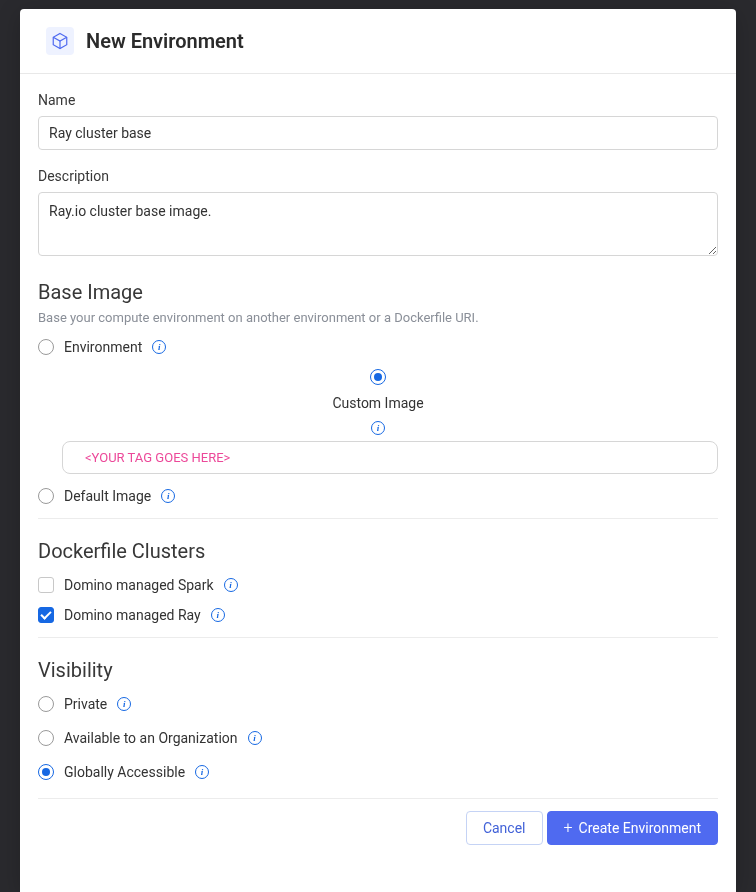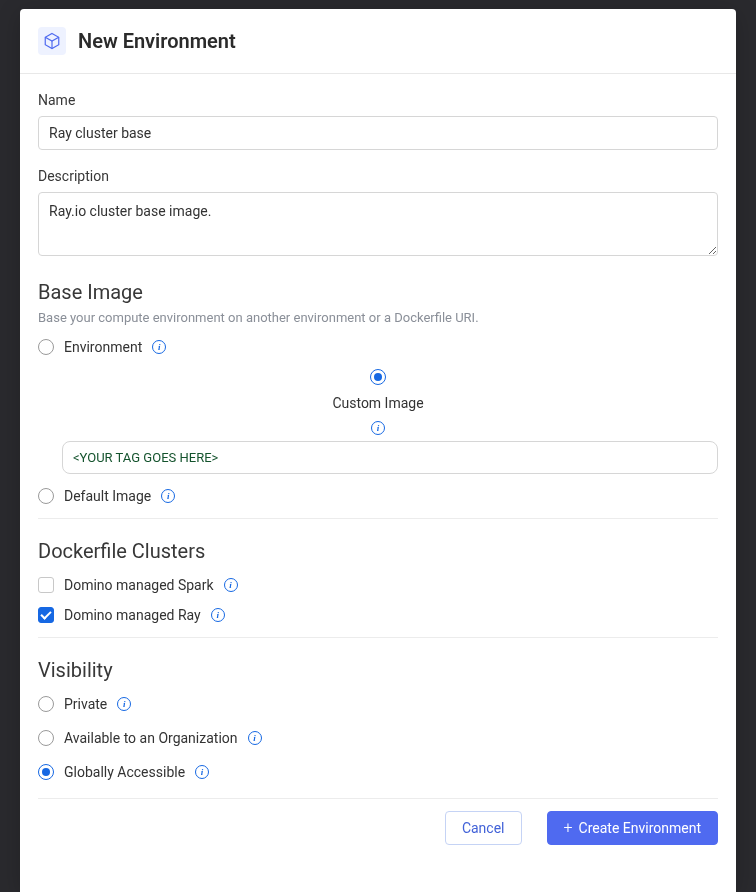--- a/index.html
+++ b/index.html
@@ -20,21 +20,21 @@
       background: #fff;
       border-radius: 4px 4px 0 0;
       box-shadow: 0 4px 24px rgba(0,0,0,0.2);
       display: flex;
       flex-direction: column;
       overflow: hidden;
     }
     .modal-header {
       display: flex;
       align-items: center;
-      padding: 18px 18px;
+      padding: 18px 26px;
       border-bottom: 1px solid #e8e8e8;
       gap: 12px;
     }
     .cube-icon-wrap {
       width: 28px;
       height: 28px;
       background: #eef2ff;
       border-radius: 4px;
       display: flex;
       align-items: center;
@@ -136,26 +136,26 @@
       font-style: italic;
       font-family: Georgia, serif;
     }
     .nested-input-wrap {
       padding-left: 24px;
       margin-top: -4px;
       margin-bottom: 14px;
     }
     .nested-input {
       width: 100%;
-      padding: 8px 10px;
+      padding: 8px 22px;
       border: 1px solid #d6d6d6;
       border-radius: 8px;
       font-size: 13px;
       font-family: inherit;
-      color: #14532d;
+      color: #ec4899;
     }
     .checkbox-box {
       width: 16px;
       height: 16px;
       border: 1.5px solid #c8c8c8;
       border-radius: 3px;
       flex-shrink: 0;
       cursor: pointer;
       position: relative;
     }
@@ -175,21 +175,21 @@
       transform: rotate(45deg);
     }
     .divider {
       height: 1px;
       background: #ececec;
       margin: 14px 0 20px 0;
     }
     .modal-footer {
       display: flex;
       justify-content: flex-end;
-      gap: 25px;
+      gap: 4px;
       padding: 12px 18px 14px 18px;
     }
     .btn {
       padding: 8px 16px;
       border-radius: 4px;
       font-size: 14px;
       cursor: pointer;
       font-family: inherit;
       display: inline-flex;
       align-items: center;

